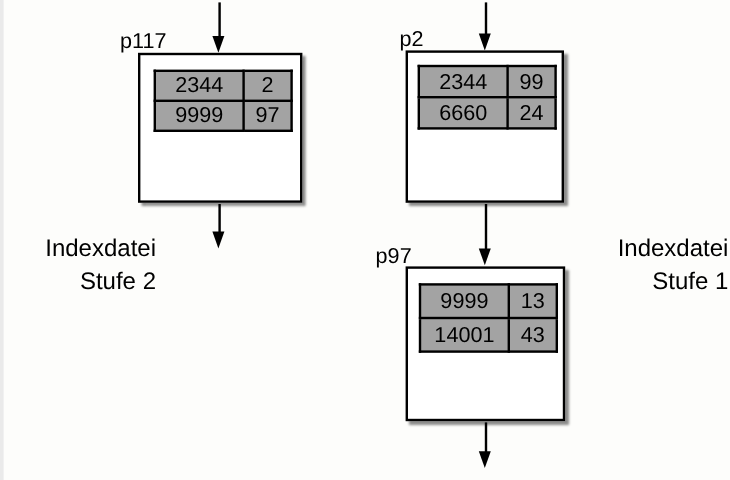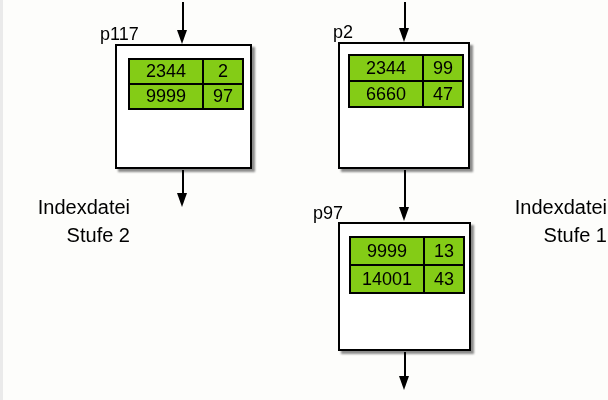--- a/index.html
+++ b/index.html
@@ -32,21 +32,21 @@
   table.kv{
     position:absolute;
     border-collapse:collapse;
   }
   table.kv td{
     border:2px solid #000;
     text-align:center;
     vertical-align:middle;
     font-size:18px;
     padding:0;
-    background:#84cc16;
+    background:#a3a3a3;
   }
   table.kv td.k{width:72px;}
   table.kv td.v{width:38px;}
   .t-p117 td{height:23px;}
   .t-p2 td{height:24px;}
   .t-p97 td{height:26px;}
 
   
   .arrow{position:absolute;width:11px;}
   .arrow .shaft{
@@ -120,21 +120,21 @@
   <div class="node-label" style="left:333px;top:23px">p2</div>
   <div class="node" style="left:338px;top:42px;width:132px;height:127px">
     <table class="kv t-p2" style="left:8px;top:10px">
       <tbody>
           <tr>
         <td class="k">2344</td>
         <td class="v">99</td>
       </tr>
       <tr>
         <td class="k">6660</td>
-        <td class="v">47</td>
+        <td class="v">24</td>
       </tr>
     </tbody>
       </table>
   </div>
 
   <div class="node-label" style="left:313px;top:204px">p97</div>
   <div class="node" style="left:338px;top:222px;width:133px;height:129px">
     <table class="kv t-p97" style="left:9px;top:12px">
       <tbody>
           <tr>

